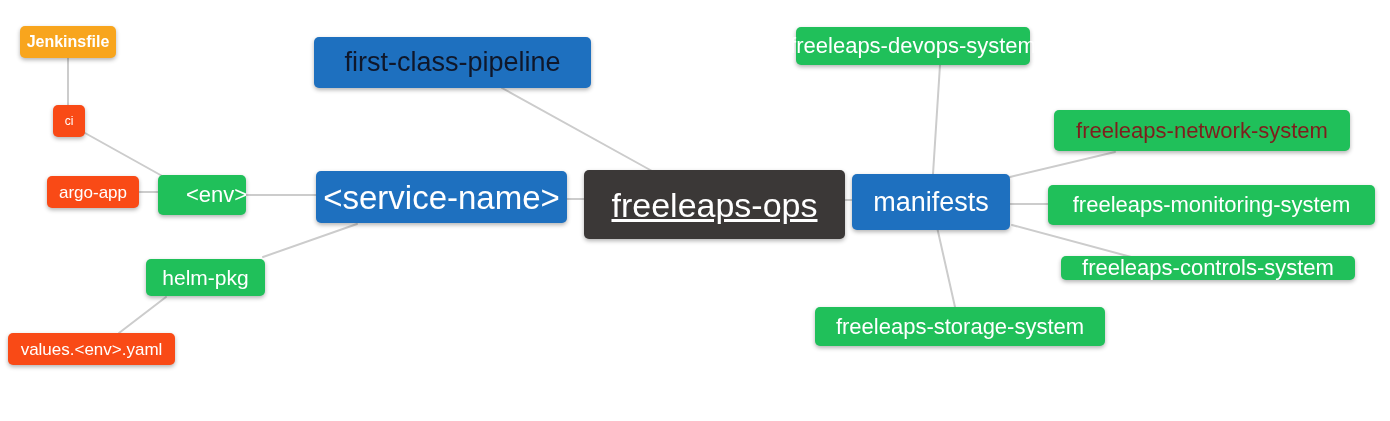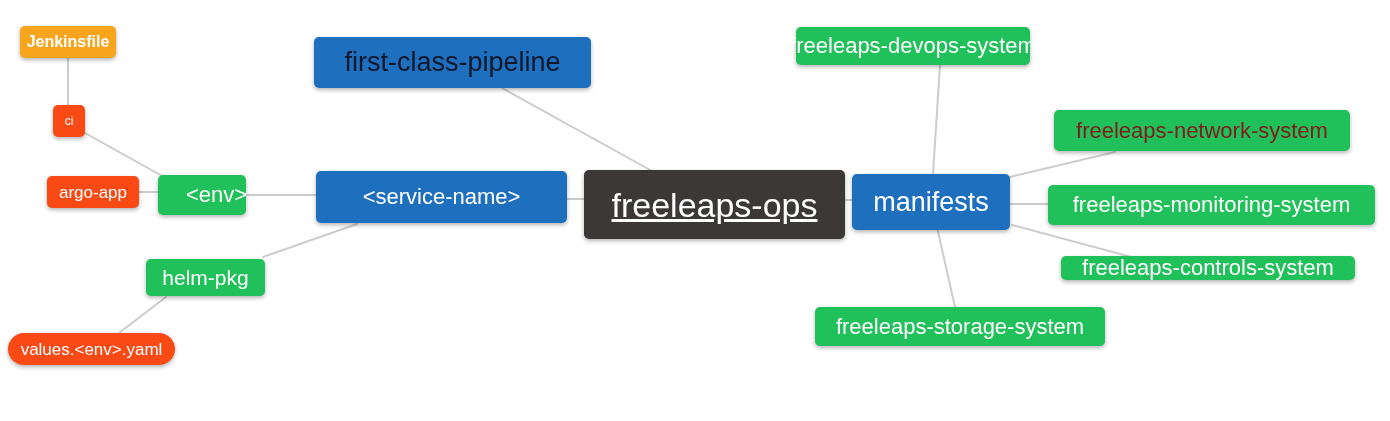--- a/index.html
+++ b/index.html
@@ -57,23 +57,23 @@
       <line x1="1010" y1="204" x2="1050" y2="204" stroke="#cccccc" stroke-width="2" stroke-linecap="round"></line>
       <line x1="1012" y1="225" x2="1135" y2="258" stroke="#cccccc" stroke-width="2" stroke-linecap="round"></line>
       <line x1="937" y1="227" x2="955" y2="307" stroke="#cccccc" stroke-width="2" stroke-linecap="round"></line>
     </svg>
   <div id="nodes">
       <div class="node" style="left: 20px; top: 26px; width: 96px; height: 32px; font-size: 16px; background: rgb(248, 165, 29); color: rgb(255, 255, 255); font-weight: bold;">Jenkinsfile</div>
       <div class="node" style="left: 53px; top: 105px; width: 32px; height: 32px; font-size: 12px; background: rgb(249, 74, 22); color: rgb(255, 255, 255);">ci</div>
       <div class="node" style="left: 31px; top: 176px; width: 92px; height: 32px; font-size: 17px; background: rgb(249, 74, 22); color: rgb(255, 255, 255); margin-left: 16px;">argo-app</div>
       <div class="node" style="left: 158px; top: 175px; width: 88px; height: 40px; font-size: 22px; background: rgb(32, 192, 90); color: rgb(255, 255, 255); padding-left: 29px;">&lt;env&gt;</div>
       <div class="node" style="left: 146px; top: 259px; width: 119px; height: 37px; font-size: 21px; background: rgb(32, 192, 90); color: rgb(255, 255, 255);">helm-pkg</div>
-      <div class="node" style="left: 8px; top: 333px; width: 167px; height: 32px; font-size: 17px; background: rgb(249, 74, 22); color: rgb(255, 255, 255); border-radius: 16px;">values.&lt;env&gt;.yaml</div>
+      <div class="node" style="left: 8px; top: 333px; width: 167px; height: 32px; font-size: 17px; background: rgb(249, 74, 22); color: rgb(255, 255, 255);">values.&lt;env&gt;.yaml</div>
       <div class="node" style="left: 314px; top: 37px; width: 277px; height: 51px; font-size: 27px; background: rgb(30, 112, 191); color: #0f172a;">first-class-pipeline</div>
-      <div class="node" style="left: 316px; top: 171px; width: 251px; height: 52px; font-size: 22px; background: rgb(30, 112, 191); color: rgb(255, 255, 255);">&lt;service-name&gt;</div>
+      <div class="node" style="left: 316px; top: 171px; width: 251px; height: 52px; font-size: 33px; background: rgb(30, 112, 191); color: rgb(255, 255, 255);">&lt;service-name&gt;</div>
       <div class="node" style="left: 584px; top: 170px; width: 261px; height: 69px; font-size: 34px; background: rgb(59, 56, 55); color: rgb(255, 255, 255); text-decoration: underline;">freeleaps-ops</div>
       <div class="node" style="left: 852px; top: 174px; width: 158px; height: 56px; font-size: 27px; background: rgb(30, 112, 191); color: rgb(255, 255, 255);">manifests</div>
       <div class="node" style="left: 796px; top: 27px; width: 234px; height: 38px; font-size: 22px; background: rgb(32, 192, 90); color: rgb(255, 255, 255);">freeleaps-devops-system</div>
       <div class="node" style="left: 1054px; top: 110px; width: 296px; height: 41px; font-size: 22px; background: rgb(32, 192, 90); color: #7f1d1d;">freeleaps-network-system</div>
       <div class="node" style="left: 1048px; top: 185px; width: 327px; height: 40px; font-size: 22px; background: rgb(32, 192, 90); color: rgb(255, 255, 255);">freeleaps-monitoring-system</div>
       <div class="node" style="left: 1061px; top: 256px; width: 294px; height: 24px; font-size: 22px; background: rgb(32, 192, 90); color: rgb(255, 255, 255);">freeleaps-controls-system</div>
       <div class="node" style="left: 815px; top: 307px; width: 290px; height: 39px; font-size: 22px; background: rgb(32, 192, 90); color: rgb(255, 255, 255);">freeleaps-storage-system</div>
     </div>
 </div>
 

